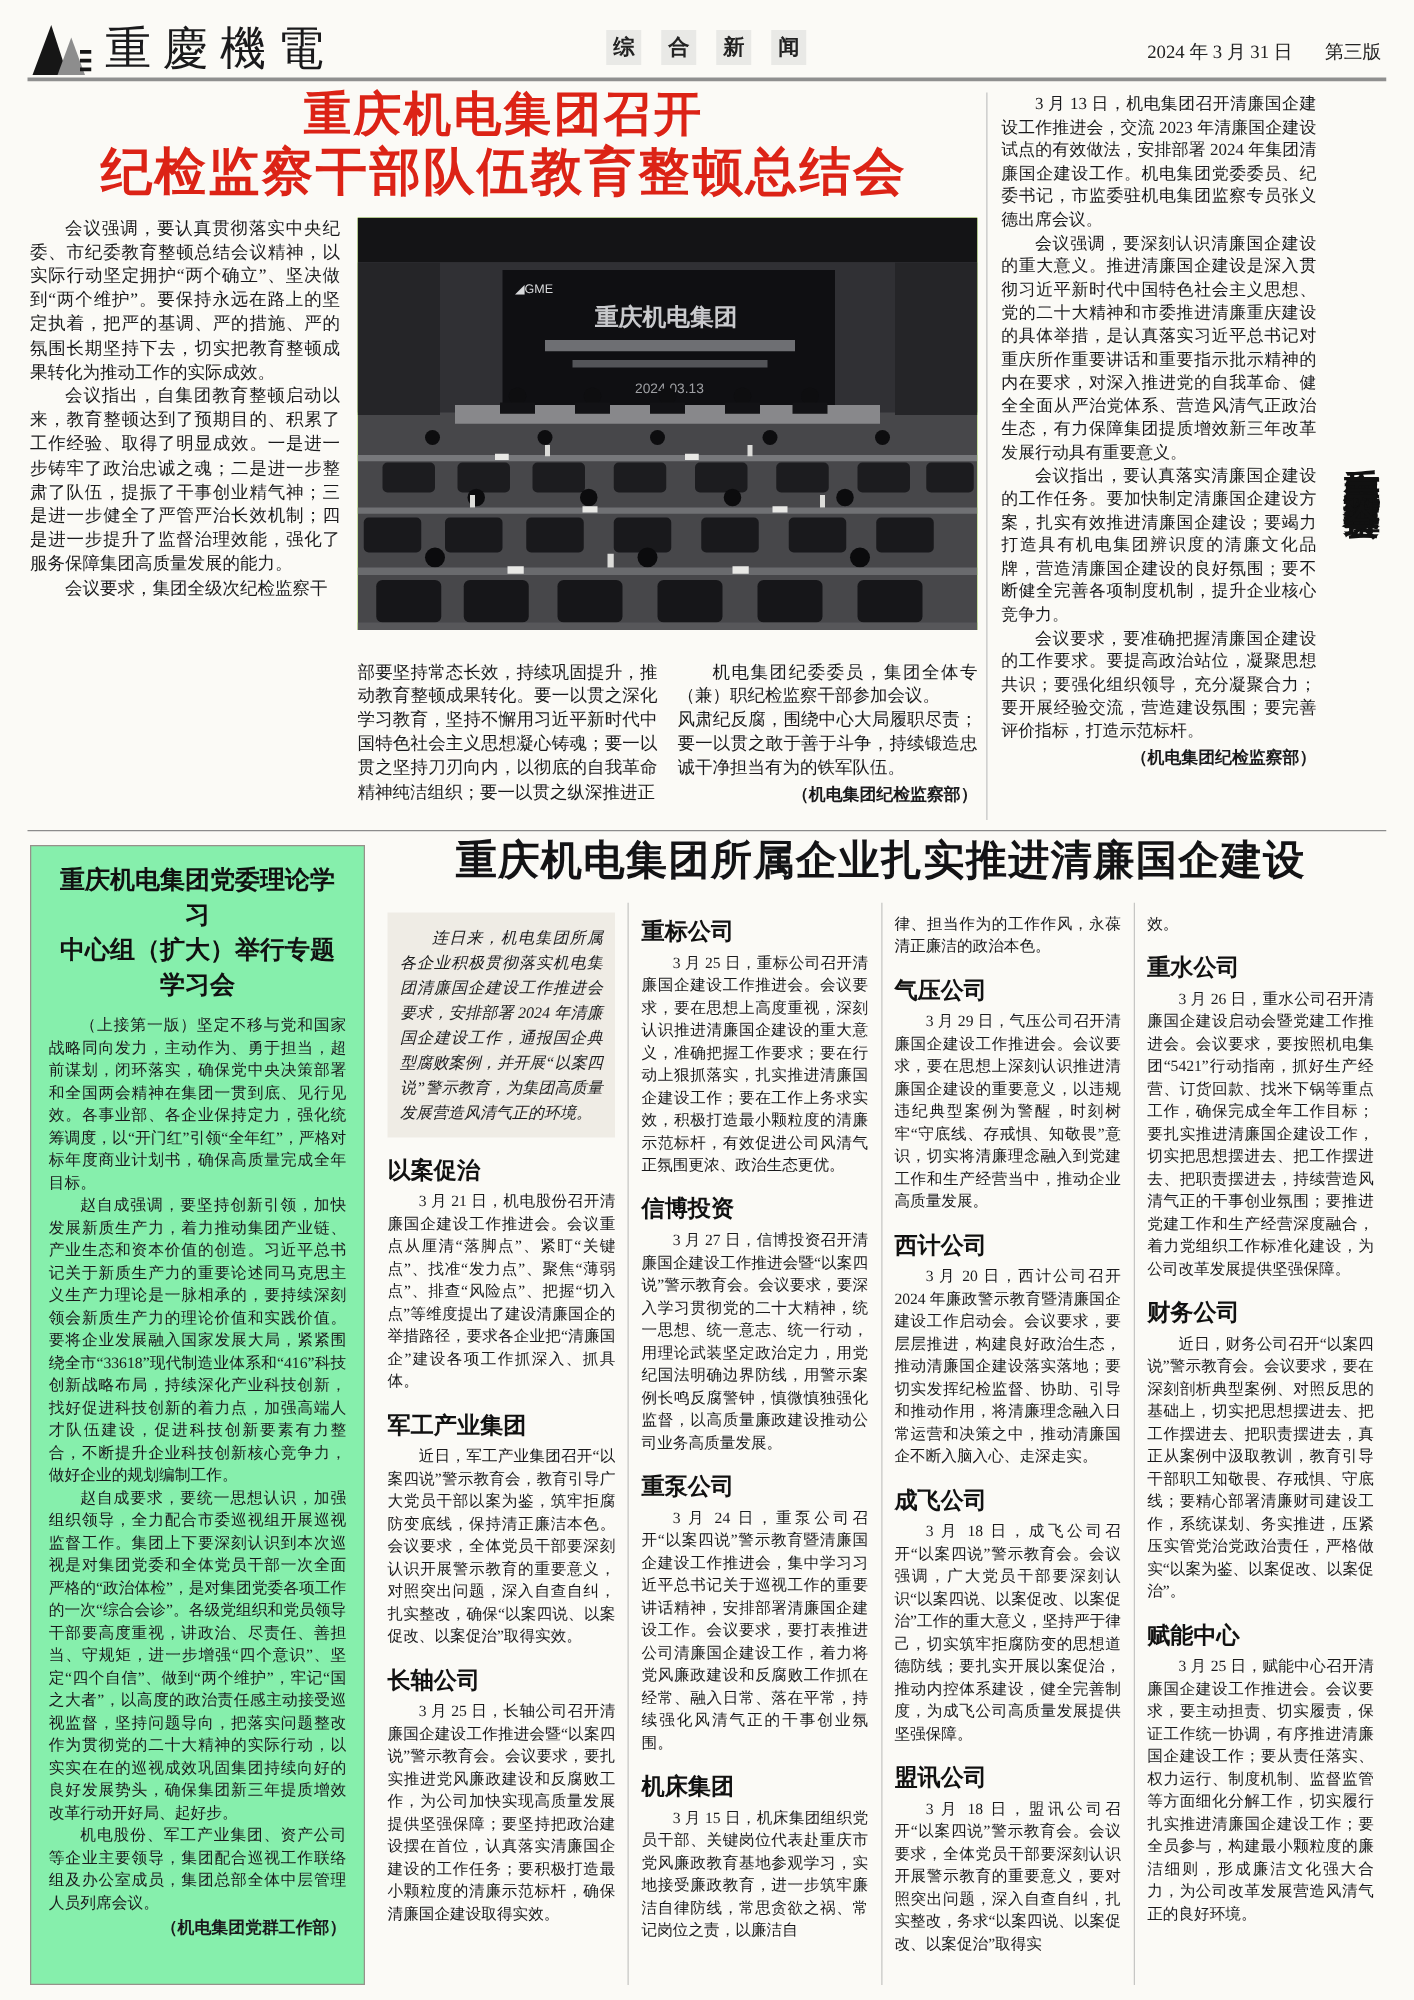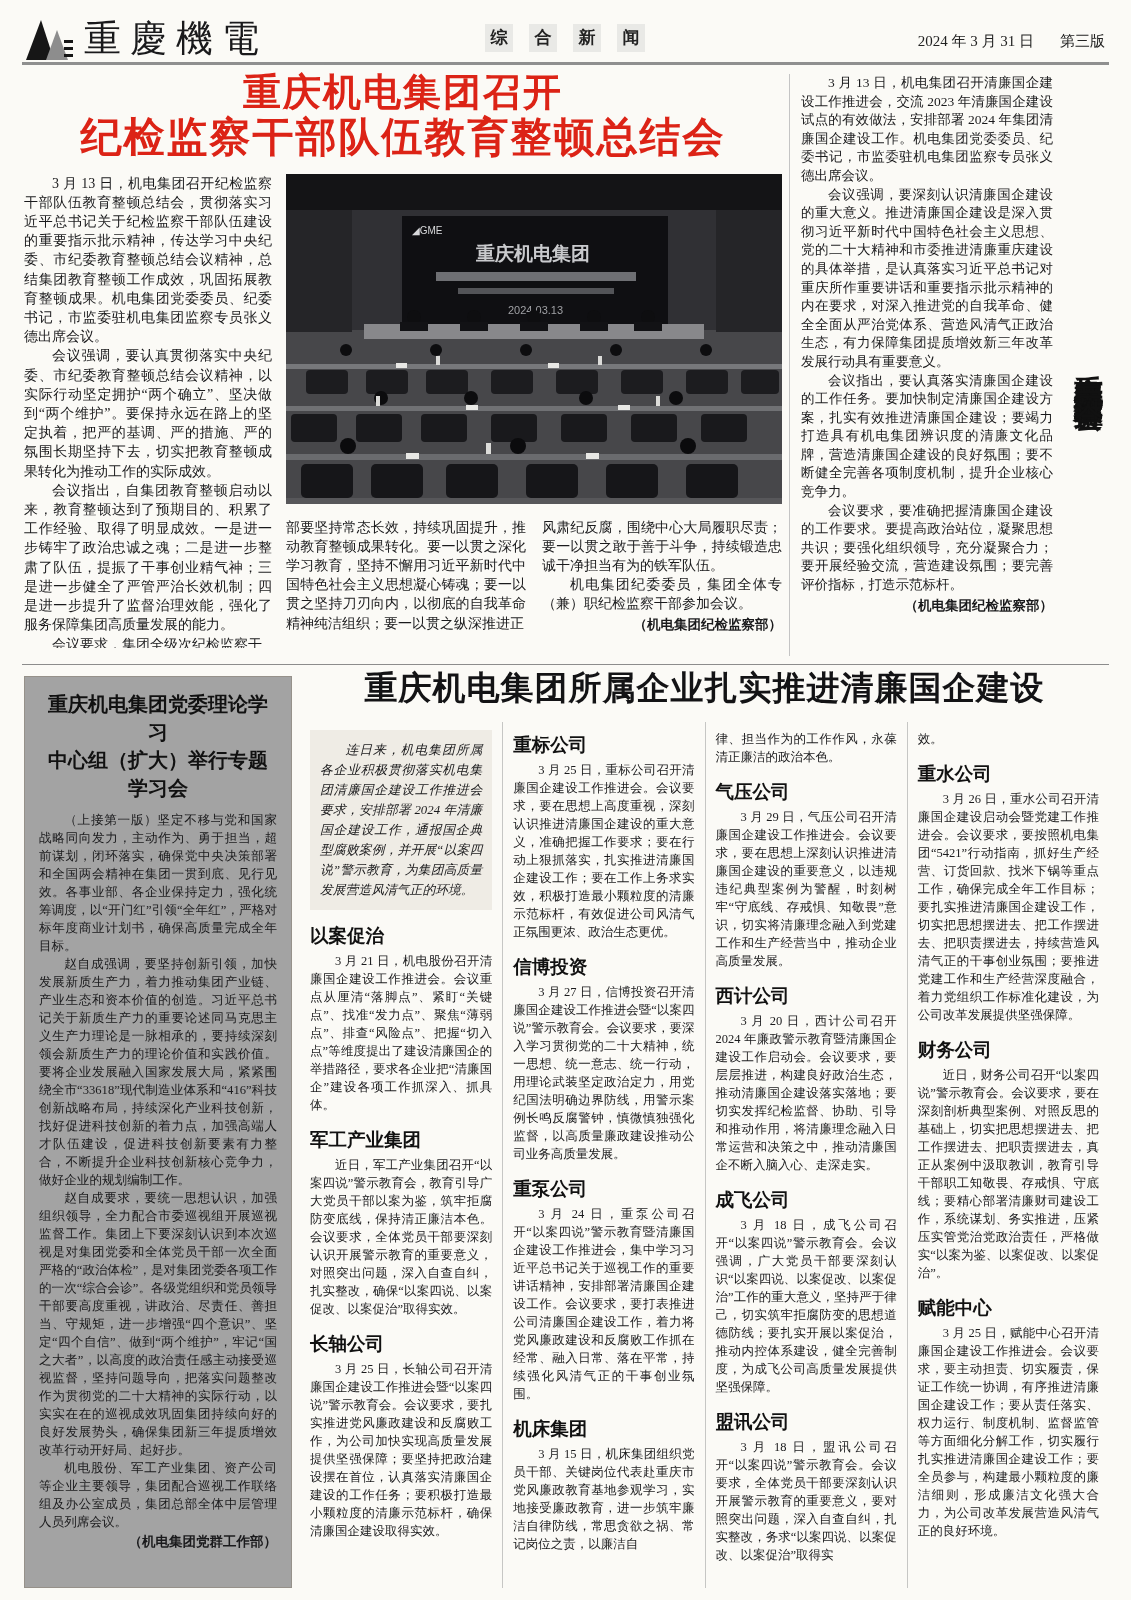--- a/index.html
+++ b/index.html
@@ -21,35 +21,35 @@
   
   #a1{left:24px;top:70px;width:758px}
   .h1red{text-align:center;color:#dc2316;font-family:Liberation Sans, sans-serif;font-weight:900;line-height:1.16;letter-spacing:2px}
   #a1h1{font-size:38px}
   #a1h2{font-size:41px}
   .cols{display:flex;gap:14px;margin-top:12px}
   .a1c1{width:248px;height:474px;overflow:hidden}
   .a1right{width:496px}
   p.tb{font-size:14px;line-height:19.2px;text-align:justify;margin:0;text-indent:2em}
   p.noind{text-indent:0}
-  .undercols{display:flex;gap:16px;margin-top:14px}
+  .undercols{display:flex;gap:16px;margin-top:25px}
   .uc{width:241px;height:130px;overflow:hidden}
   .sig{font-family:"Liberation Sans",sans-serif;font-weight:bold;text-align:right;font-size:13.5px;margin-top:2px}
   
   #vr1{left:789px;top:74px;height:582px;width:0;border-left:1px solid #c4c4c4}
   #a2{left:801px;top:74px;width:252px;height:584px;overflow:hidden}
   #a2 p.tb{font-size:13.5px;line-height:18.6px}
   #a2head{right:22px;top:76px;height:580px;width:62px;
     writing-mode:vertical-rl;text-orientation:upright;
     font-family:"Liberation Sans",sans-serif;font-weight:900;font-size:29px;letter-spacing:1.5px;
     text-align:center;color:#111}
   
   #div1{left:22px;top:664px;width:1087px;border-top:1.5px solid #8c8c8c}
   
-  #a3{left:24px;top:676px;width:268px;height:912px;background:#a3a3a3;border:1px solid #96918a;
+  #a3{left:24px;top:676px;width:268px;height:912px;background:#86efac;border:1px solid #96918a;
       box-sizing:border-box;padding:13px 14px;overflow:hidden}
   .a3t{font-family:"Liberation Sans",sans-serif;font-weight:900;font-size:20px;text-align:center;line-height:1.4;color:#111}
   #a3 p.tb{font-size:12.6px;line-height:18px}
   #a3 p.first{margin-top:9px}
   
   #a4h{left:300px;top:666px;width:809px;text-align:center;font-family:"Liberation Sans",sans-serif;
        font-weight:900;font-size:33px;letter-spacing:1px;color:#131315}
   #a4cols{left:300px;top:722px;width:809px;height:866px;display:flex;overflow:hidden}
   .c{width:25%;padding:8px 10px 0;box-sizing:border-box}
   .c + .c{border-left:1px solid #c6c6c4}
@@ -80,21 +80,20 @@
   <div id="dateline">
     <span>2024 年 3 月 31 日</span><span id="edition">第三版</span>
   </div>
 </div>
 
 <div class="abs" id="a1">
   <div class="h1red" id="a1h1">重庆机电集团召开</div>
   <div class="h1red" id="a1h2">纪检监察干部队伍教育整顿总结会</div>
   <div class="cols">
     <div class="a1c1">
-      <p class="tb">3 月 13 日，机电集团召开纪检监察干部队伍教育整顿总结会，贯彻落实习近平总书记关于纪检监察干部队伍建设的重要指示批示精神，传达学习中央纪委、市纪委教育整顿总结会议精神，总结集团教育整顿工作成效，巩固拓展教育整顿成果。机电集团党委委员、纪委书记，市监委驻机电集团监察专员张义德出席会议。</p>
       <p class="tb">会议强调，要认真贯彻落实中央纪委、市纪委教育整顿总结会议精神，以实际行动坚定拥护“两个确立”、坚决做到“两个维护”。要保持永远在路上的坚定执着，把严的基调、严的措施、严的氛围长期坚持下去，切实把教育整顿成果转化为推动工作的实际成效。</p>
       <p class="tb">会议指出，自集团教育整顿启动以来，教育整顿达到了预期目的、积累了工作经验、取得了明显成效。一是进一步铸牢了政治忠诚之魂；二是进一步整肃了队伍，提振了干事创业精气神；三是进一步健全了严管严治长效机制；四是进一步提升了监督治理效能，强化了服务保障集团高质量发展的能力。</p>
       <p class="tb">会议要求，集团全级次纪检监察干</p>
     </div>
     <div class="a1right">
       <div class="photo-wrap">
         <svg width="496" height="330" viewBox="0 0 496 330">
           <rect width="496" height="330" fill="#47474a"></rect>
           <rect width="496" height="36" fill="#141416"></rect>
           <rect y="36" width="496" height="120" fill="#303034"></rect>
@@ -165,22 +164,22 @@
           <rect x="320" y="290" width="52" height="34" rx="5" fill="#161619"></rect>
             <rect x="400" y="290" width="52" height="34" rx="5" fill="#161619"></rect>
           <rect y="324" width="496" height="6" fill="#57575a"></rect>
         </svg>
       </div>
       <div class="undercols">
         <div class="uc">
           <p class="tb noind">部要坚持常态长效，持续巩固提升，推动教育整顿成果转化。要一以贯之深化学习教育，坚持不懈用习近平新时代中国特色社会主义思想凝心铸魂；要一以贯之坚持刀刃向内，以彻底的自我革命精神纯洁组织；要一以贯之纵深推进正</p>
         </div>
         <div class="uc">
+          <p class="tb">机电集团纪委委员，集团全体专（兼）职纪检监察干部参加会议。</p>
           <p class="tb noind">风肃纪反腐，围绕中心大局履职尽责；要一以贯之敢于善于斗争，持续锻造忠诚干净担当有为的铁军队伍。</p>
-          <p class="tb">机电集团纪委委员，集团全体专（兼）职纪检监察干部参加会议。</p>
           <div class="sig">（机电集团纪检监察部）</div>
         </div>
       </div>
     </div>
   </div>
 </div>
 
 <div class="abs" id="vr1"></div>
 <div class="abs" id="a2">
   <p class="tb">3 月 13 日，机电集团召开清廉国企建设工作推进会，交流 2023 年清廉国企建设试点的有效做法，安排部署 2024 年集团清廉国企建设工作。机电集团党委委员、纪委书记，市监委驻机电集团监察专员张义德出席会议。</p>

